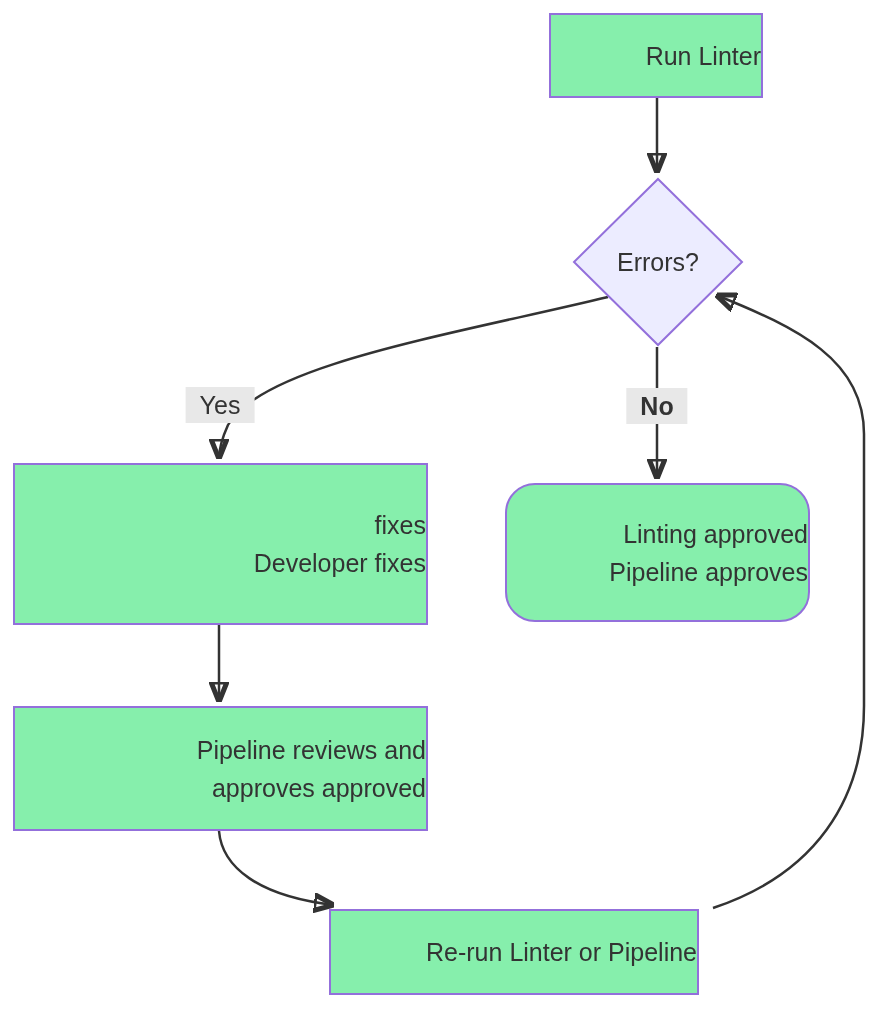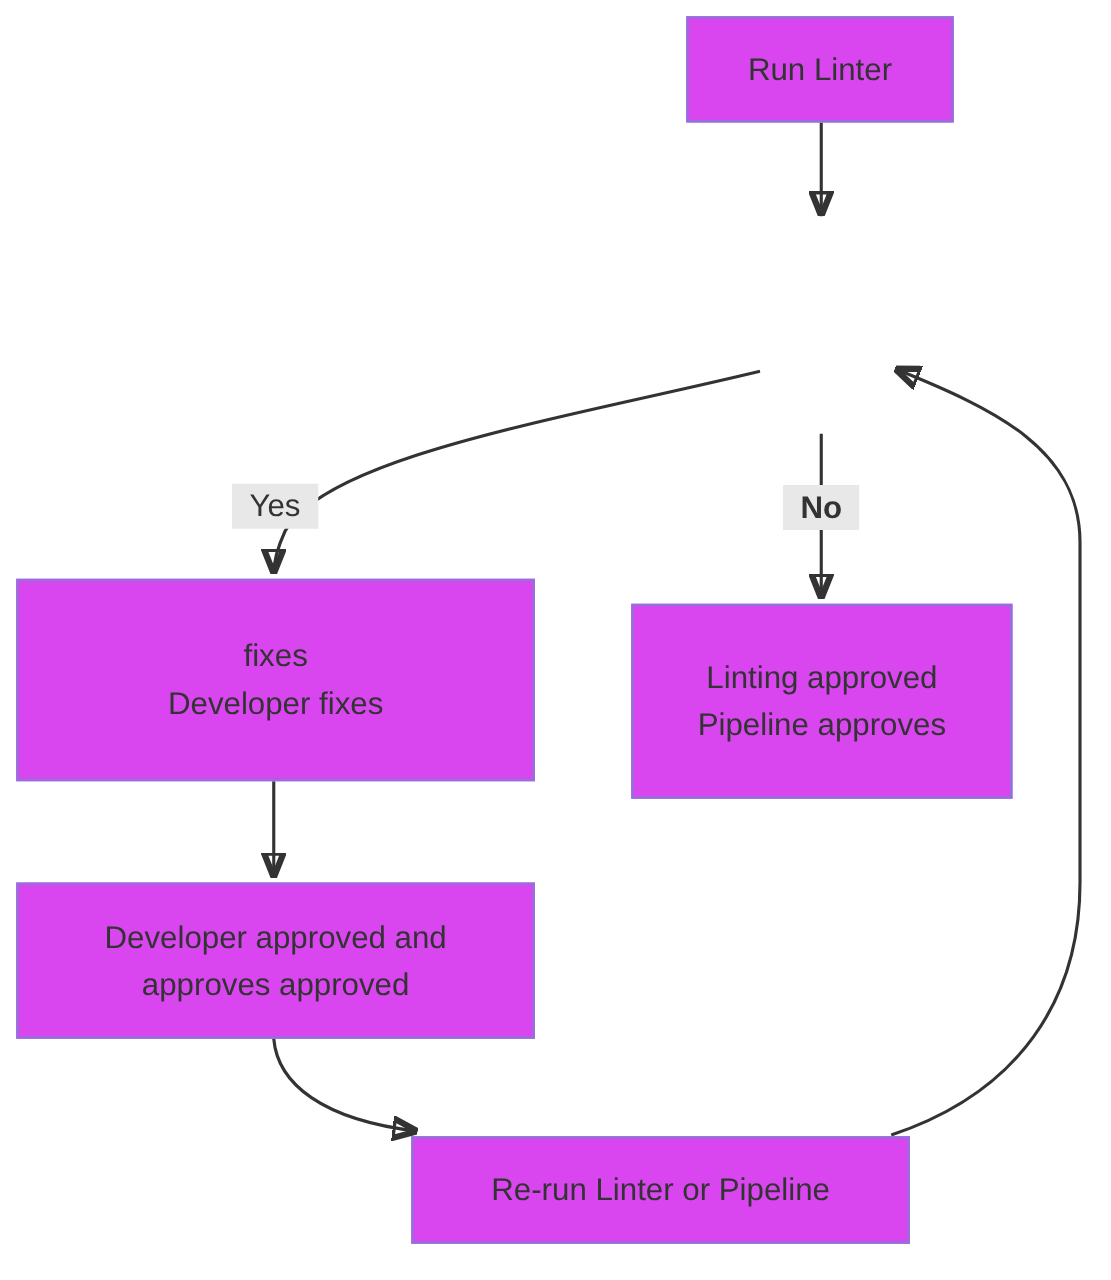--- a/index.html
+++ b/index.html
@@ -28,22 +28,23 @@
     display: flex;
     flex-direction: column;
     align-items: center;
     justify-content: center;
     text-align: center;
     font-size: 25px;
     line-height: 38px;
     color: #333333;
   }
   .node.rect {
-    background: #d946ef;
+    background: #86efac;
     border: 2px solid #9370db;
+    align-items: flex-end;
   }
   .node.diamond {
     background: transparent;
     border: none;
   }
   .node.diamond > svg {
     position: absolute;
     inset: 0;
   }
   .diamond-label {
@@ -77,37 +78,43 @@
     <path d="M 657,347 L 657,479" marker-end="url(#arrow)"></path>
     <path d="M 219,625 L 219,702" marker-end="url(#arrow)"></path>
     <path d="M 219,831 C 222,867 258,896 334,905" marker-end="url(#arrow)"></path>
     <path d="M 713,908 C 815,874 864,800 864,706 L 864,434 C 864,360 798,328 716,295" marker-end="url(#arrow)"></path>
   </svg>
 
   <div class="node rect" style="left:549px; top:13px; width:214px; height:85px;">
     <span>Run Linter</span>
   </div>
 
+  <div class="node diamond" style="left:572px; top:177px; width:172px; height:170px;">
+    <svg viewBox="0 0 172 170" xmlns="http://www.w3.org/2000/svg">
+      <polygon points="86,2 170,85 86,168 2,85" fill="#ececff" stroke="#9370db" stroke-width="2"></polygon>
+    </svg>
+    <span class="diamond-label">Errors?</span>
+  </div>
 
   <div class="edge-label" style="left:220px; top:405px;">Yes</div>
 
   <div class="edge-label" style="left:657px; top:406px;font-weight:bold;">No</div>
 
   <div class="node rect" style="left:13px; top:463px; width:415px; height:162px;">
     <div>fixes</div>
     <div>Developer fixes</div>
   </div>
 
-  <div class="node rect" style="left:505px; top:483px; width:305px; height:156px;">
+  <div class="node rect" style="left:505px; top:483px; width:305px; height:139px;border-radius:30px;">
     <div>Linting approved</div>
     <div>Pipeline approves</div>
   </div>
 
   <div class="node rect" style="left:13px; top:706px; width:415px; height:125px;">
-    <div>Developer approved and</div>
+    <div>Pipeline reviews and</div>
     <div>approves approved</div>
   </div>
 
-  <div class="node rect" style="left:329px; top:909px; width:399px; height:86px;">
+  <div class="node rect" style="left:329px; top:909px; width:370px; height:86px;">
     <span>Re-run Linter or Pipeline</span>
   </div>
 
 </div>
 
 </body></html>

